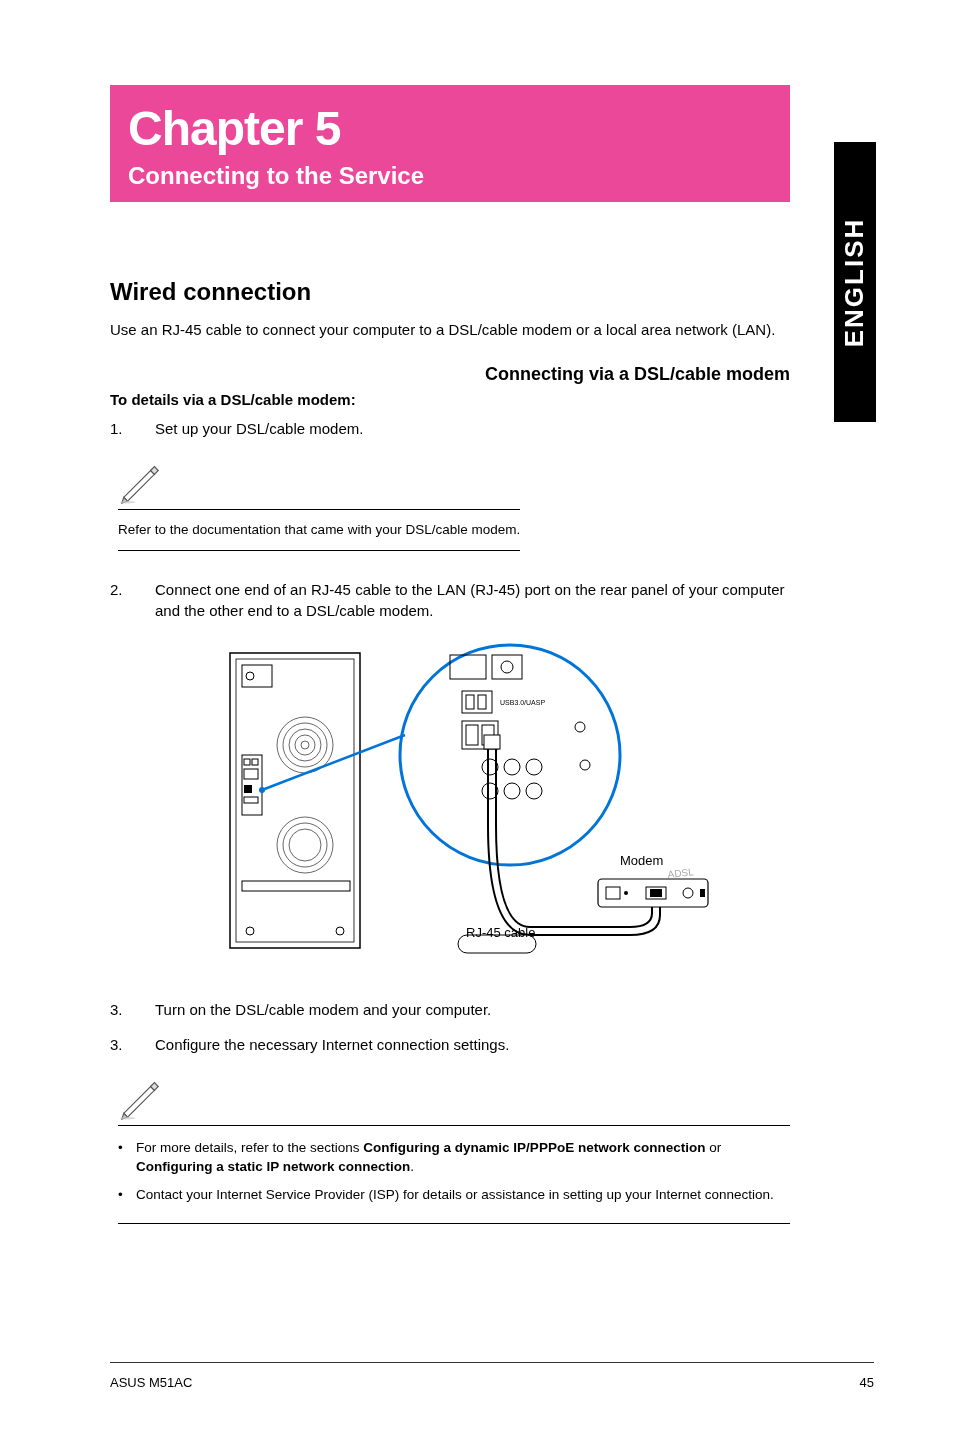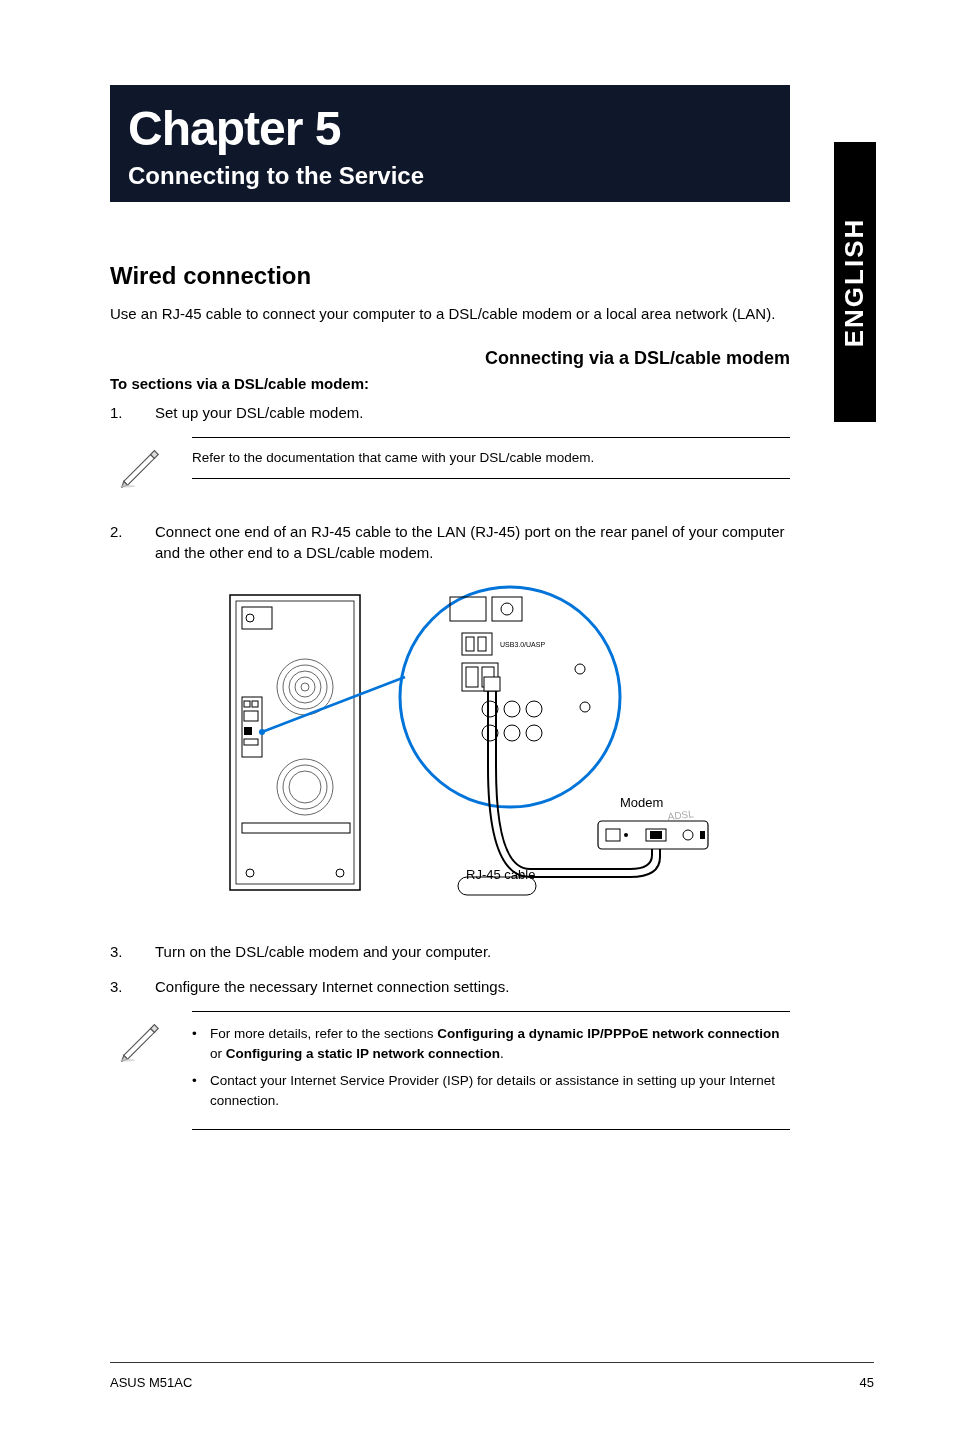--- a/index.html
+++ b/index.html
@@ -1,31 +1,31 @@
 <!DOCTYPE html>
 <html><head>
 <meta charset="utf-8">
 <style>
   * { box-sizing: border-box; margin: 0; padding: 0; }
   html, body { width: 954px; height: 1438px; font-family: Arial, Helvetica, sans-serif; background: #fff; color: #000; }
   .page { position: relative; width: 954px; height: 1438px; padding: 85px 80px 40px 110px; }
-  .chapter-header { background: #0f172a; color: #fff; padding: 16px 18px 12px 18px; margin-bottom: 60px; width: 680px; }
+  .chapter-header { background: #ec4899; color: #fff; padding: 16px 18px 12px 18px; margin-bottom: 76px; width: 680px; }
   .chapter-title { font-size: 48px; font-weight: bold; letter-spacing: -1px; margin-bottom: 6px; }
   .chapter-subtitle { font-size: 24px; font-weight: bold; }
   .side-tab { position: absolute; right: 78px; top: 142px; width: 42px; height: 280px; background: #000; color: #fff; display: flex; align-items: center; justify-content: center; }
   .side-tab-text { font-size: 26px; font-weight: bold; transform: rotate(-90deg); letter-spacing: 2px; white-space: nowrap; }
   .content { width: 680px; }
   h2.section { font-size: 24px; font-weight: bold; margin-bottom: 14px; }
   p.intro { font-size: 15px; line-height: 1.35; margin-bottom: 24px; }
   h3.subsection { font-size: 18px; font-weight: bold; margin-bottom: 6px; text-align: right; }
   p.bold-line { font-size: 15px; font-weight: bold; margin-bottom: 10px; }
   .step { display: flex; font-size: 15px; line-height: 1.4; margin-bottom: 14px; }
   .step-num { width: 45px; flex-shrink: 0; }
   .step-body { flex: 1; }
-  .note-block { display: flex; align-items: flex-start; margin: 8px 0 28px 0; padding-left: 8px; }
+  .note-block { display: flex; align-items: flex-start; margin: 8px 0 28px 0; padding-left: 8px; flex-direction: column; }
   .note-icon { width: 74px; flex-shrink: 0; padding-top: 6px; }
   .note-body { flex: 1; border-top: 1px solid #000; border-bottom: 1px solid #000; padding: 10px 0; font-size: 13.5px; line-height: 1.45; }
   .note-body ul { list-style: none; }
   .note-body li { display: flex; margin: 2px 0 8px 0; }
   .note-body li .bullet { width: 18px; flex-shrink: 0; }
   .note-body li .txt { flex: 1; }
   .bold { font-weight: bold; }
   .diagram { width: 520px; height: 340px; margin: 10px auto 24px auto; position: relative; }
   .diagram svg { width: 100%; height: 100%; }
   .dlabel { position: absolute; font-size: 13px; }
@@ -46,21 +46,21 @@
     <div class="chapter-title">Chapter 5</div>
     <div class="chapter-subtitle">Connecting to the Service</div>
   </div>
 
   <div class="content">
 
     <h2 class="section">Wired connection</h2>
     <p class="intro">Use an RJ-45 cable to connect your computer to a DSL/cable modem or a local area network (LAN).</p>
 
     <h3 class="subsection">Connecting via a DSL/cable modem</h3>
-    <p class="bold-line">To sections via a DSL/cable modem:</p>
+    <p class="bold-line">To details via a DSL/cable modem:</p>
 
     <div class="step">
       <div class="step-num">1.</div>
       <div class="step-body">Set up your DSL/cable modem.</div>
     </div>
 
     <div class="note-block">
       <div class="note-icon">
         <svg class="pencil" viewBox="0 0 48 48">
           <path d="M6 40 L34 12 L38 16 L10 44 Z" fill="none" stroke="#555" stroke-width="1.2"></path>

